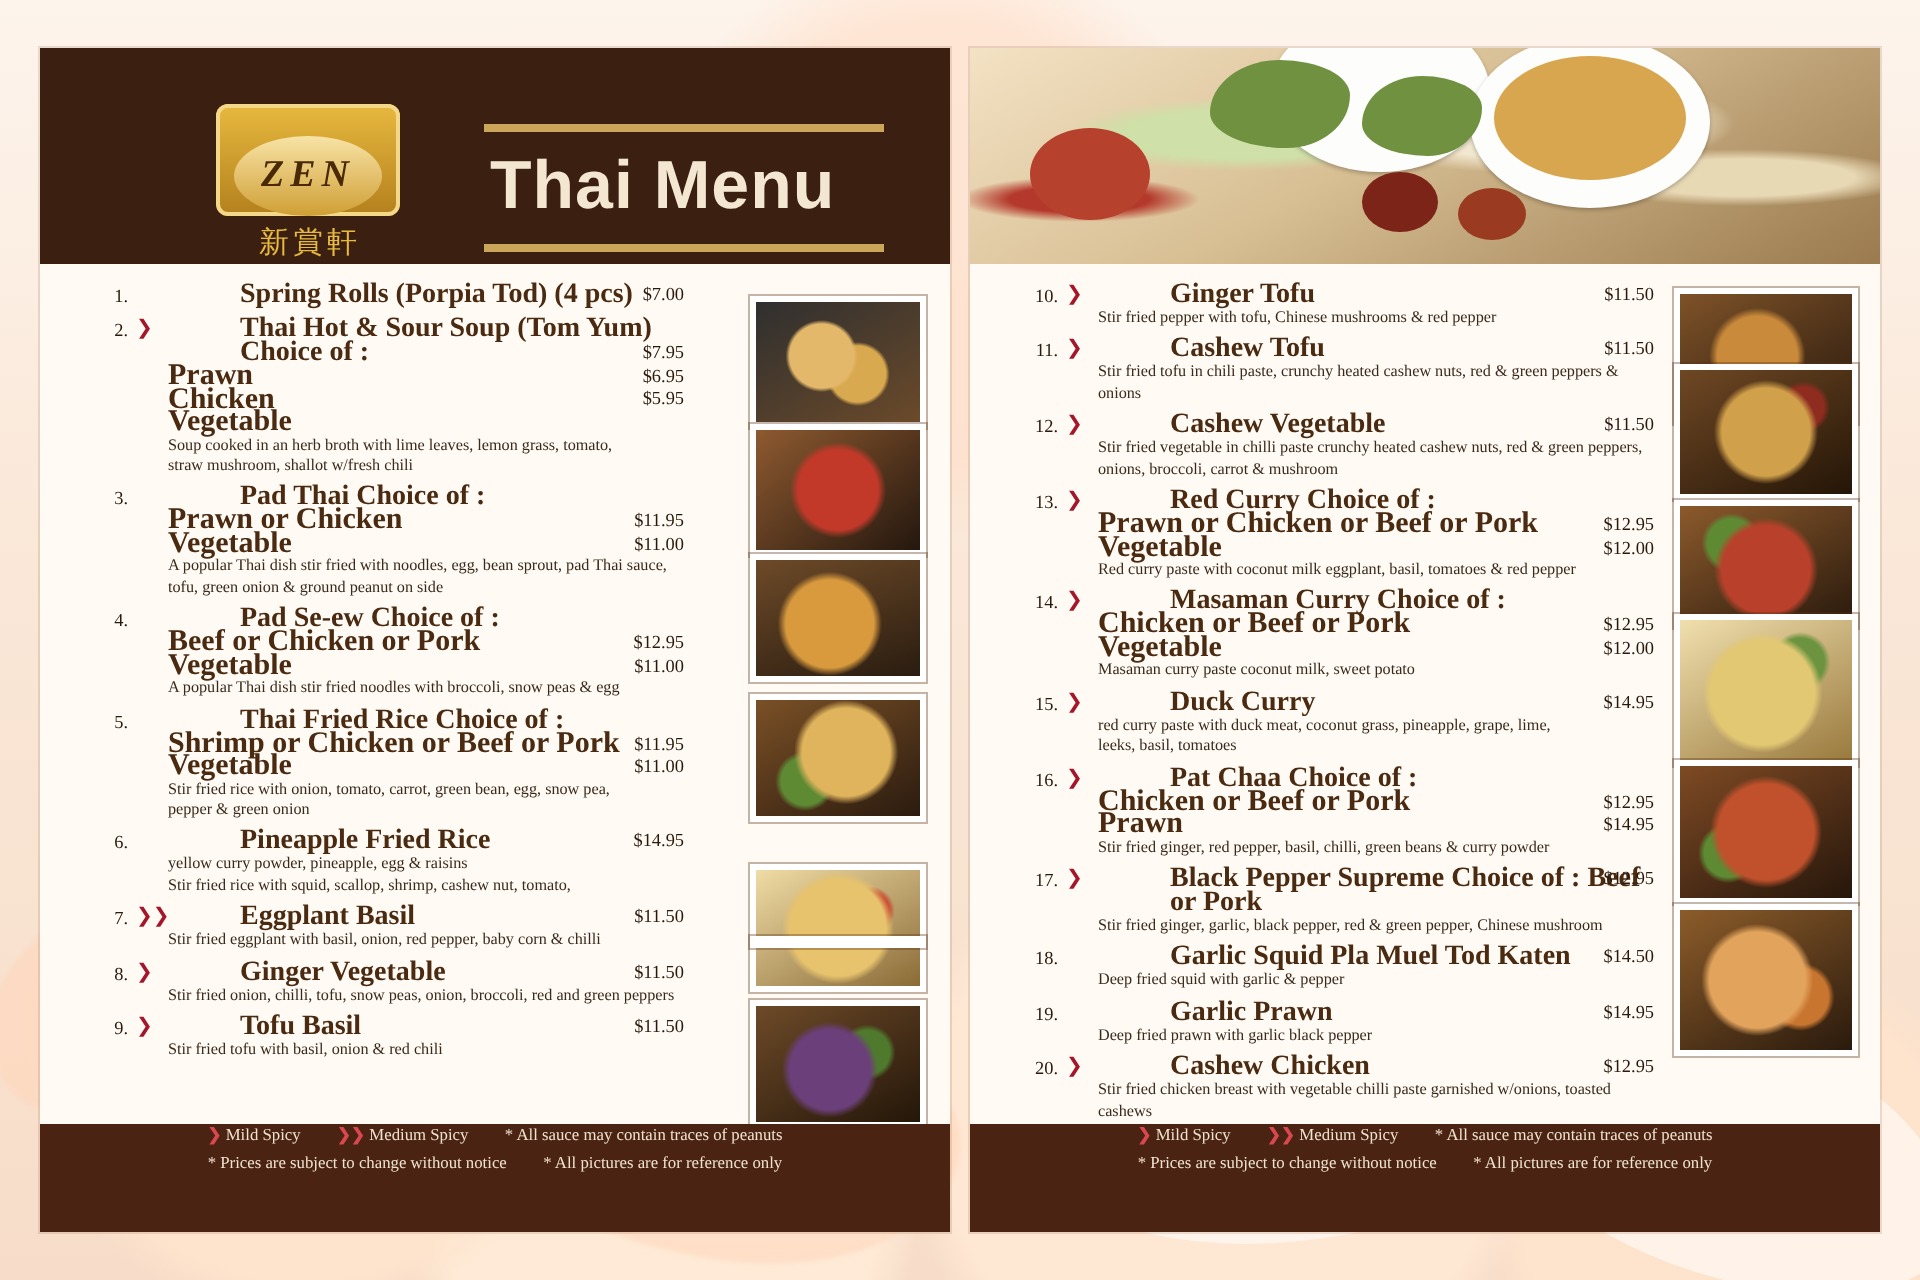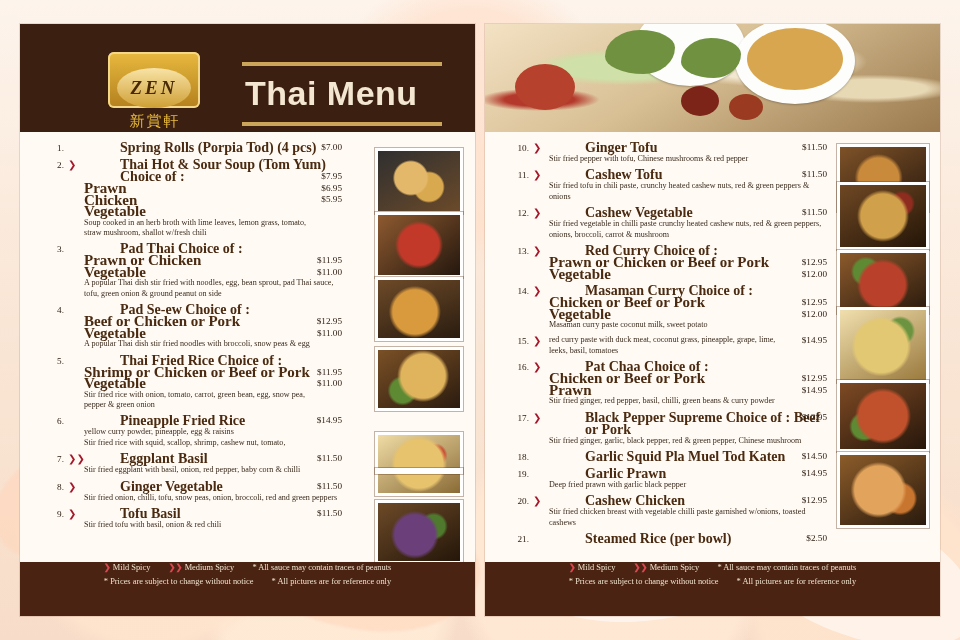--- a/index.html
+++ b/index.html
@@ -348,20 +348,21 @@
             </div>
           </div>
           <div class="item">
             <div class="row">
               <div class="num">13.</div>
               <div class="chili">❯</div>
               <div class="nm">
                 <div class="name">Red Curry Choice of :</div>
                 <div class="sub">Prawn or Chicken or Beef or Pork</div>
                 <div class="sub">Vegetable</div>
+                <div class="desc">Red curry paste with coconut milk eggplant, basil, tomatoes &amp; red pepper</div>
               </div>
             </div>
             <div class="prices" style="top: 12px;">
               <div>$12.95</div>
               <div>$12.00</div>
             </div>
           </div>
           <div class="item">
             <div class="row">
               <div class="num">14.</div>
@@ -376,20 +377,21 @@
             <div class="prices" style="top: 12px;">
               <div>$12.95</div>
               <div>$12.00</div>
             </div>
           </div>
           <div class="item">
             <div class="row">
               <div class="num">15.</div>
               <div class="chili">❯</div>
               <div class="nm">
+                <div class="name">Duck Curry</div>
                 <div class="desc">red curry paste with duck meat, coconut grass, pineapple, grape, lime,</div>
                 <div class="desc">leeks, basil, tomatoes</div>
               </div>
             </div>
             <div class="prices" style="top: 0px;">
               <div>$14.95</div>
             </div>
           </div>
           <div class="item">
             <div class="row">
@@ -419,20 +421,21 @@
             <div class="prices" style="top: 0px;">
               <div>$12.95</div>
             </div>
           </div>
           <div class="item">
             <div class="row">
               <div class="num">18.</div>
               <div class="chili"></div>
               <div class="nm">
                 <div class="name">Garlic Squid Pla Muel Tod Katen</div>
+                <div class="desc">Deep fried squid with garlic &amp; pepper</div>
               </div>
             </div>
             <div class="prices" style="top: 0px;">
               <div>$14.50</div>
             </div>
           </div>
           <div class="item">
             <div class="row">
               <div class="num">19.</div>
               <div class="chili"></div>

